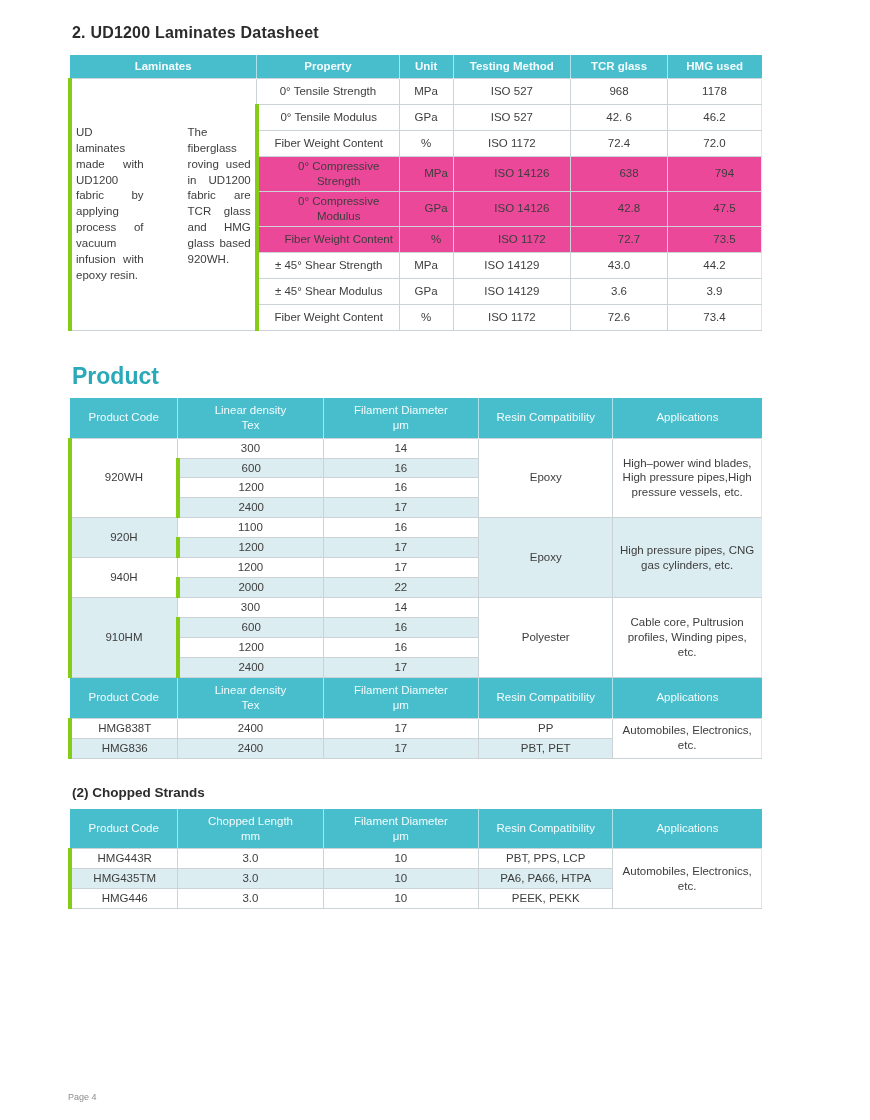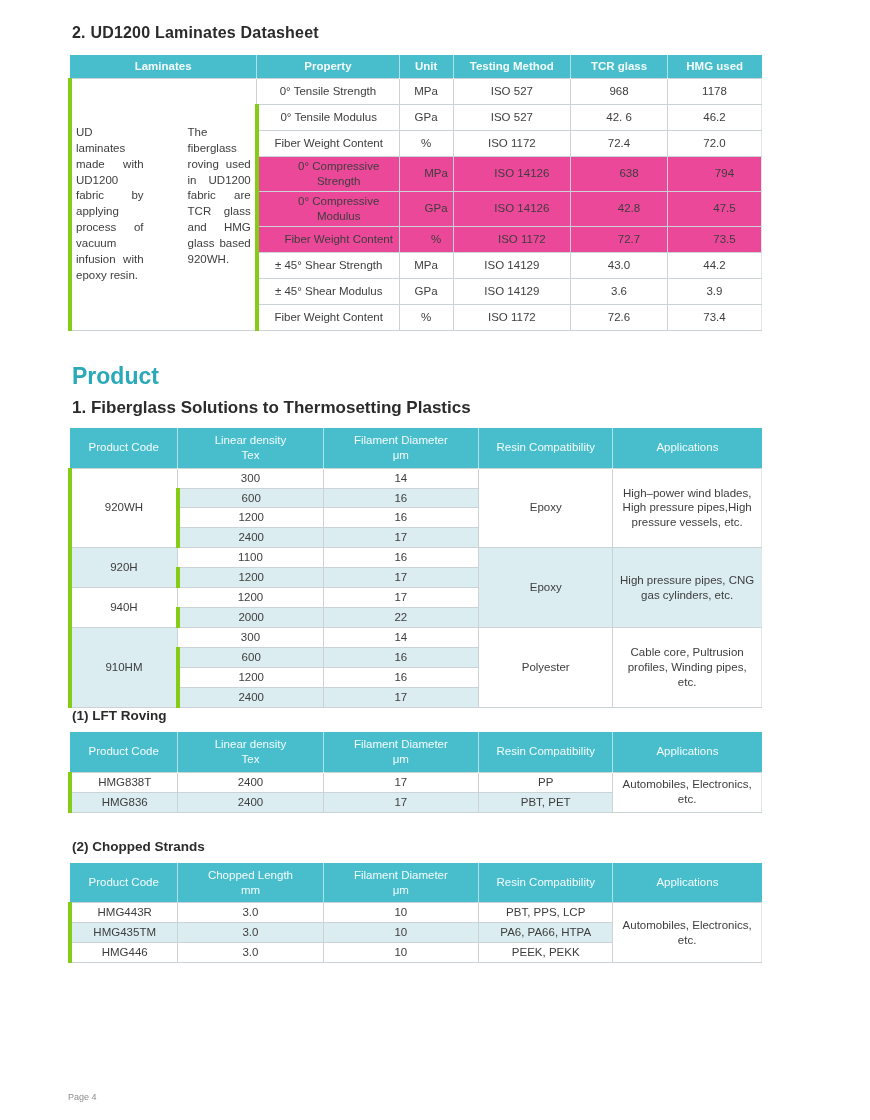--- a/index.html
+++ b/index.html
@@ -209,21 +209,20 @@
               <td>ISO 1172</td>
               <td>72.6</td>
               <td>73.4</td>
             </tr>
           </tbody>
         </table>
       </div>
 
     <h2 class="product-title">Product</h2>
 
-    <h3 class="sub-title">1. Fiberglass Solutions to Thermosetting Plastics</h3>
 
     <div class="tbl-wrap">
         <table class="dt product">
           <colgroup>
             <col style="width: 15.6%;">
             <col style="width: 21%;">
             <col style="width: 22.5%;">
             <col style="width: 19.4%;">
             <col style="width: 21.5%;">
           </colgroup>
@@ -295,21 +294,20 @@
             </tr>
             <tr>
               <td class="shade">2400</td>
               <td class="shade">17</td>
             </tr>
           </tbody>
         </table>
       </div>
 
 
-    <h4 class="minor-title" style="margin-top:0;">(1) LFT Roving</h4>
 
     <div class="tbl-wrap">
         <table class="dt product">
           <colgroup>
             <col style="width: 15.6%;">
             <col style="width: 21%;">
             <col style="width: 22.5%;">
             <col style="width: 19.4%;">
             <col style="width: 21.5%;">
           </colgroup>

